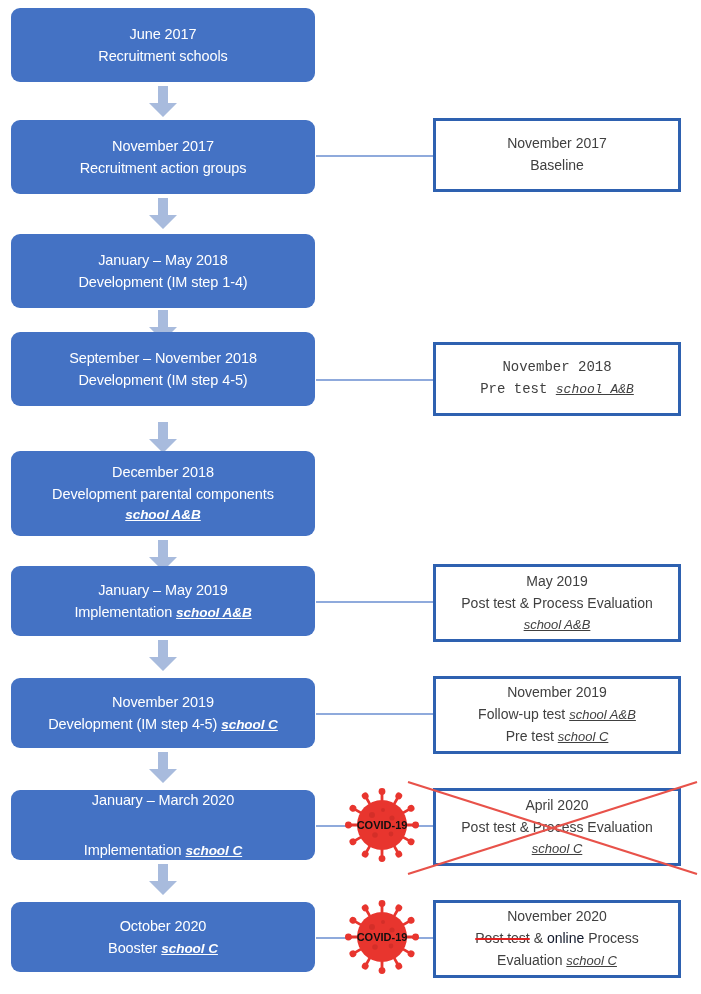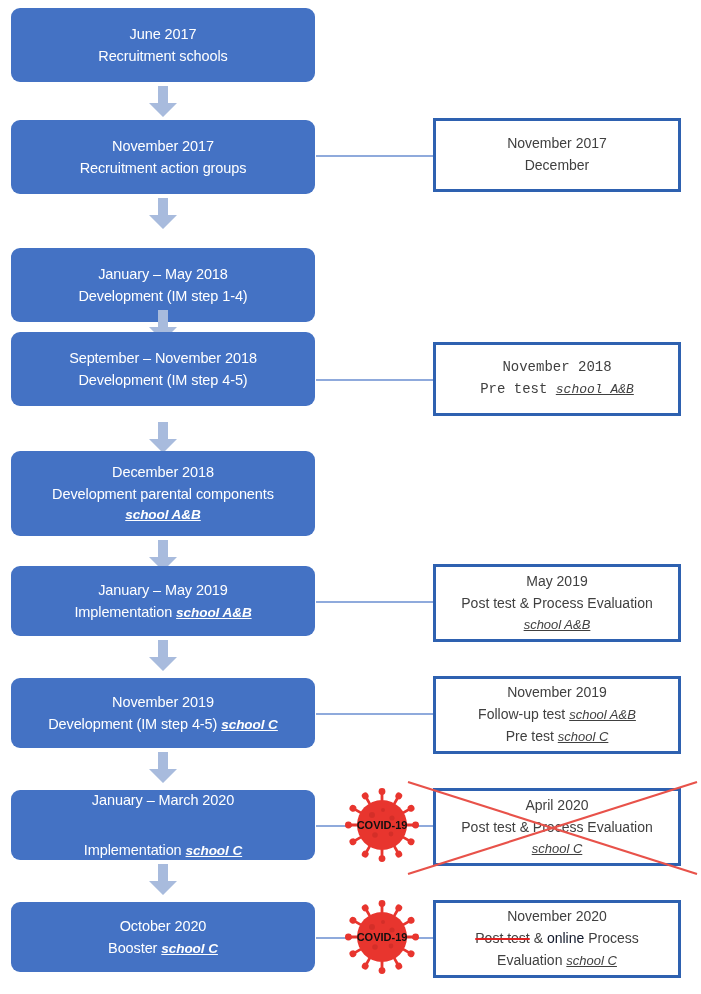--- a/index.html
+++ b/index.html
@@ -136,21 +136,21 @@
     <span class="ln">November 2017</span>
     <span class="ln">Recruitment action groups</span>
   </div>
 
   <div class="darrow" style="top:198px;">
     <svg width="30" height="32" viewBox="0 0 30 32" aria-hidden="true">
       <path d="M10 0 H20 V17 H29 L15 31 L1 17 H10 Z" fill="#A8BBDD"></path>
     </svg>
   </div>
 
-  <div class="pbox" style="top:248px; height:74px;">
+  <div class="pbox" style="top:234px; height:74px;">
     <span class="ln">January – May 2018</span>
     <span class="ln">Development (IM step 1-4)</span>
   </div>
 
   <div class="darrow" style="top:310px;">
     <svg width="30" height="32" viewBox="0 0 30 32" aria-hidden="true">
       <path d="M10 0 H20 V17 H29 L15 31 L1 17 H10 Z" fill="#A8BBDD"></path>
     </svg>
   </div>
 
@@ -210,21 +210,21 @@
     </svg>
   </div>
 
   <div class="pbox" style="top:902px; height:70px;">
     <span class="ln">October 2020</span>
     <span class="ln"><span>Booster</span> <span class="sch">school C</span></span>
   </div>
 
   <div class="obox" style="top:118px; height:74px;">
     <span class="ln">November 2017</span>
-    <span class="ln">December</span>
+    <span class="ln">Baseline</span>
   </div>
 
   <div class="obox" style="top:342px; height:74px;font-family:Liberation Mono, monospace;">
     <span class="ln">November 2018</span>
     <span class="ln"><span>Pre test</span> <span class="sch">school A&amp;B</span></span>
   </div>
 
   <div class="obox" style="top:564px; height:78px;text-align:center;">
     <span class="ln">May 2019</span>
     <span class="ln">Post test  &amp; Process Evaluation</span>

